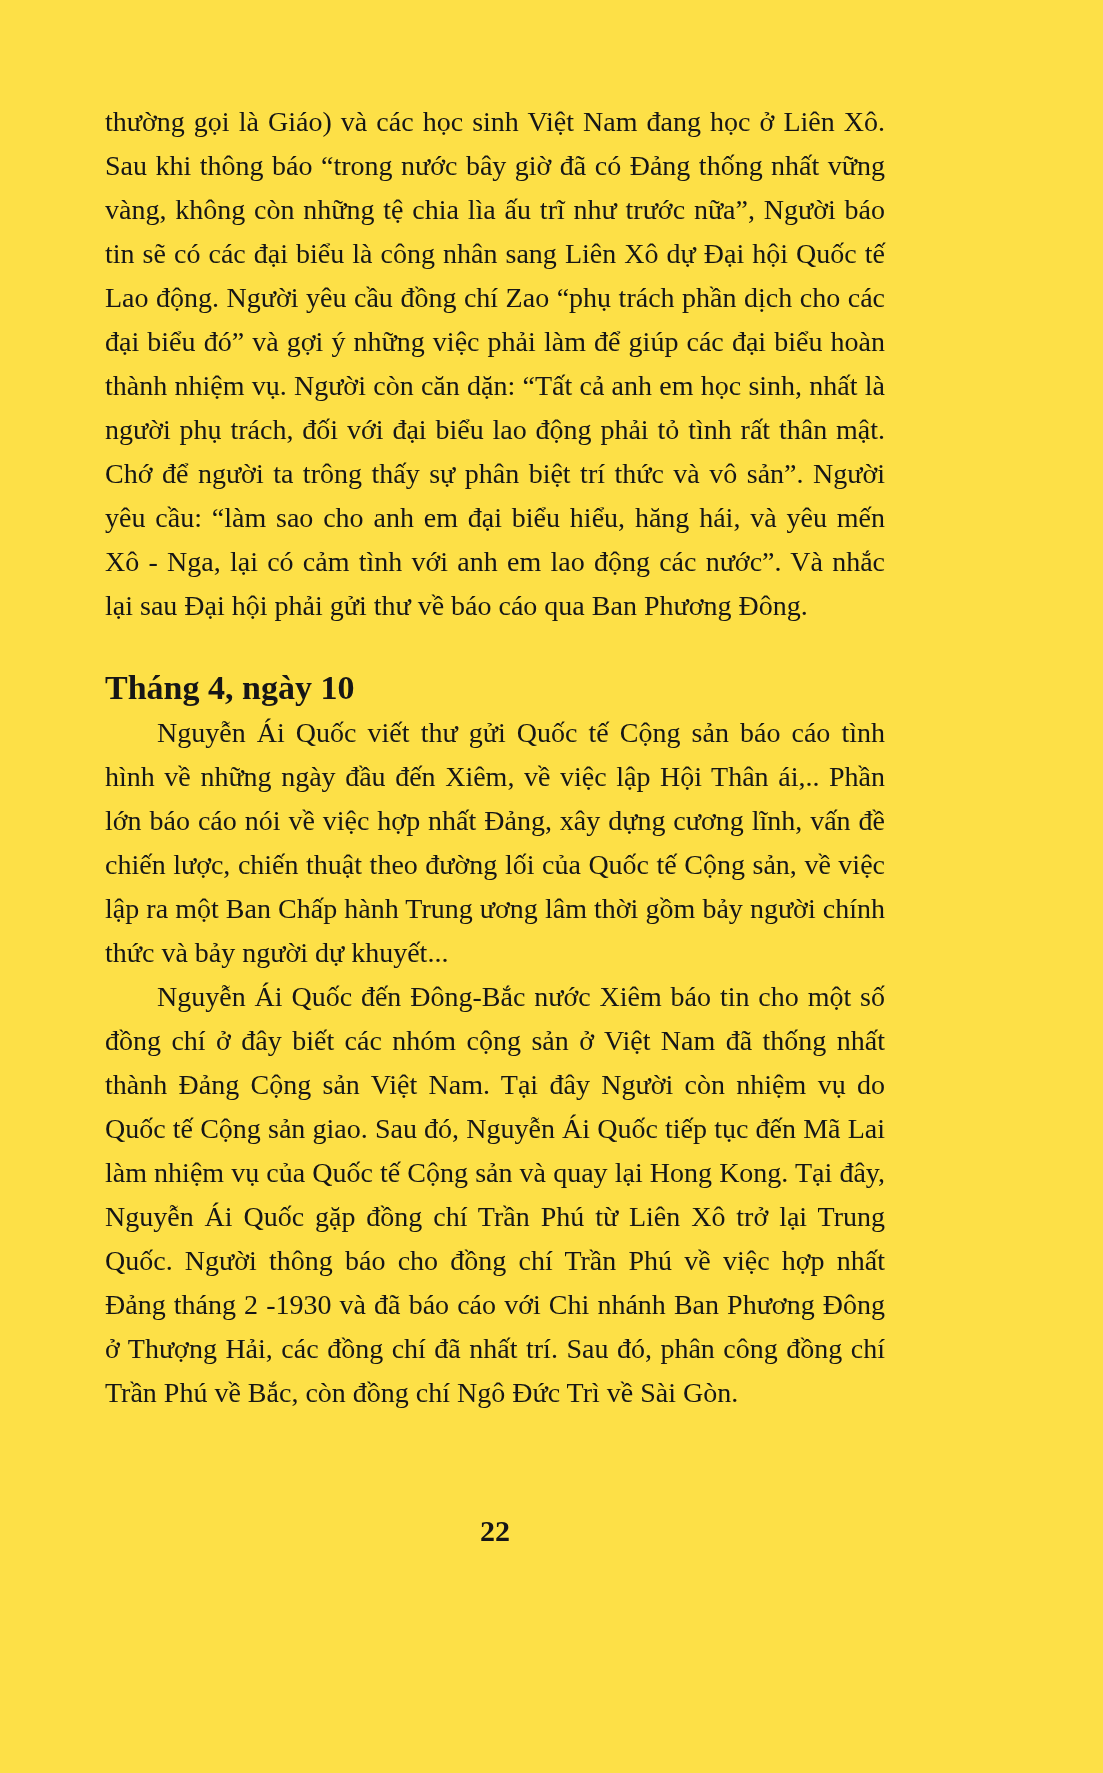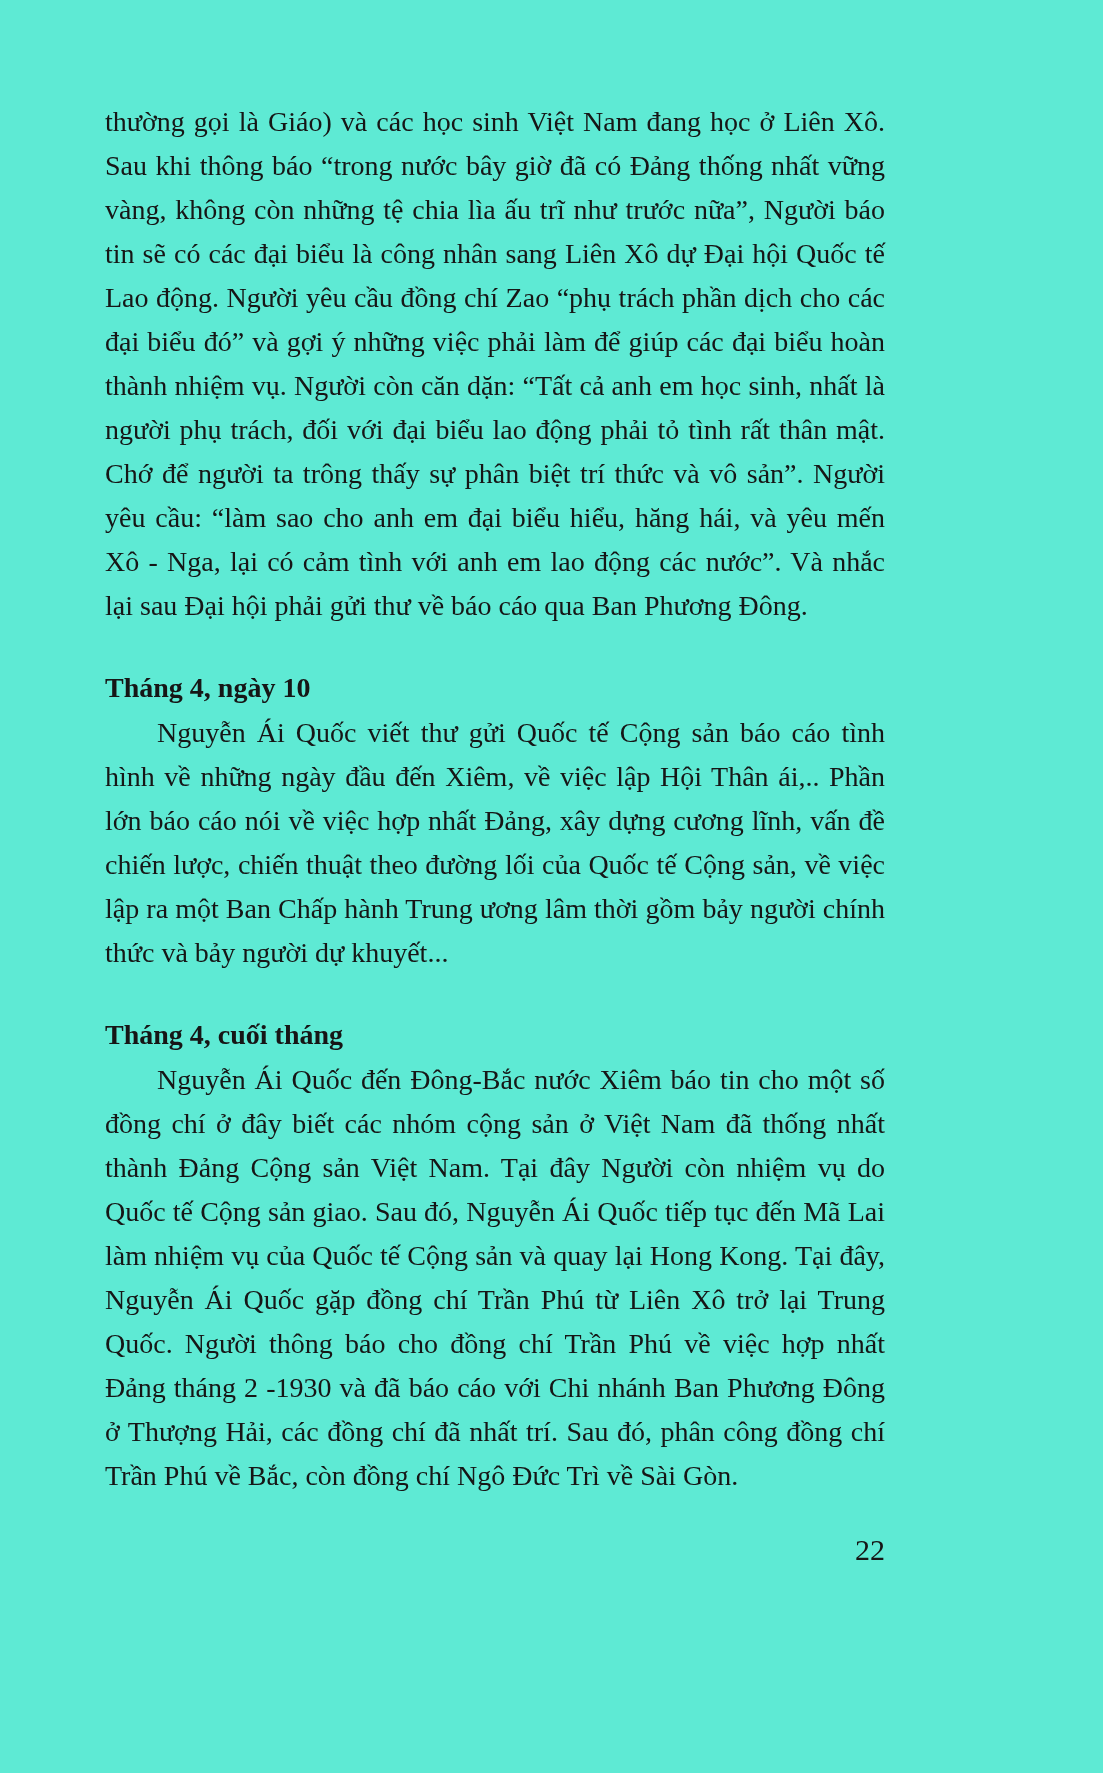--- a/index.html
+++ b/index.html
@@ -14,61 +14,60 @@
   }
   .page {
     box-sizing: border-box;
     width: 1103px;
     height: 1773px;
     padding: 100px 218px 0 105px;
     font-family: "Liberation Serif", "DejaVu Serif", serif;
     font-size: 28px;
     line-height: 44px;
     color: #161616;
-    background: #5eead4;
+    background: #fde047;
   }
   .body-text p {
     margin: 0;
     text-align: justify;
   }
   p.continuation {
     text-indent: 0;
   }
   p.indented {
     text-indent: 52px;
   }
   .section-heading {
     margin: 38px 0 0 0;
     font-weight: bold;
-    font-size: 28px;
+    font-size: 34px;
     line-height: 44px;
     text-align: left;
   }
   .section-heading + p {
     margin-top: 1px;
   }
   .page-number {
-    margin-top: 30px;
-    font-weight: normal;
+    margin-top: 94px;
+    font-weight: bold;
     font-size: 30px;
-    text-align: right;
+    text-align: center;
   }
 </style>
 </head>
 <body>
 
 <div class="page">
   <div class="body-text">
 
     <p class="continuation">thường gọi là Giáo) và các học sinh Việt Nam đang học ở Liên Xô. Sau khi thông báo “trong nước bây giờ đã có Đảng thống nhất vững vàng, không còn những tệ chia lìa ấu trĩ như trước nữa”, Người báo tin sẽ có các đại biểu là công nhân sang Liên Xô dự Đại hội Quốc tế Lao động. Người yêu cầu đồng chí Zao “phụ trách phần dịch cho các đại biểu đó” và gợi ý những việc phải làm để giúp các đại biểu hoàn thành nhiệm vụ. Người còn căn dặn: “Tất cả anh em học sinh, nhất là người phụ trách, đối với đại biểu lao động phải tỏ tình rất thân mật. Chớ để người ta trông thấy sự phân biệt trí thức và vô sản”. Người yêu cầu: “làm sao cho anh em đại biểu hiểu, hăng hái, và yêu mến Xô - Nga, lại có cảm tình với anh em lao động các nước”. Và nhắc lại sau Đại hội phải gửi thư về báo cáo qua Ban Phương Đông.</p>
 
     <h3 class="section-heading">Tháng 4, ngày 10</h3>
 
     <p class="indented">Nguyễn Ái Quốc viết thư gửi Quốc tế Cộng sản báo cáo tình hình về những ngày đầu đến Xiêm, về việc lập Hội Thân ái,.. Phần lớn báo cáo nói về việc hợp nhất Đảng, xây dựng cương lĩnh, vấn đề chiến lược, chiến thuật theo đường lối của Quốc tế Cộng sản, về việc lập ra một Ban Chấp hành Trung ương lâm thời gồm bảy người chính thức và bảy người dự khuyết...</p>
 
-    <h3 class="section-heading">Tháng 4, cuối tháng</h3>
 
     <p class="indented">Nguyễn Ái Quốc đến Đông-Bắc nước Xiêm báo tin cho một số đồng chí ở đây biết các nhóm cộng sản ở Việt Nam đã thống nhất thành Đảng Cộng sản Việt Nam. Tại đây Người còn nhiệm vụ do Quốc tế Cộng sản giao. Sau đó, Nguyễn Ái Quốc tiếp tục đến Mã Lai làm nhiệm vụ của Quốc tế Cộng sản và quay lại Hong Kong. Tại đây, Nguyễn Ái Quốc gặp đồng chí Trần Phú từ Liên Xô trở lại Trung Quốc. Người thông báo cho đồng chí Trần Phú về việc hợp nhất Đảng tháng 2 -1930 và đã báo cáo với Chi nhánh Ban Phương Đông ở Thượng Hải, các đồng chí đã nhất trí. Sau đó, phân công đồng chí Trần Phú về Bắc, còn đồng chí Ngô Đức Trì về Sài Gòn.</p>
 
     <div class="page-number">22</div>
 
   </div>
 </div>
 
 </body></html>

